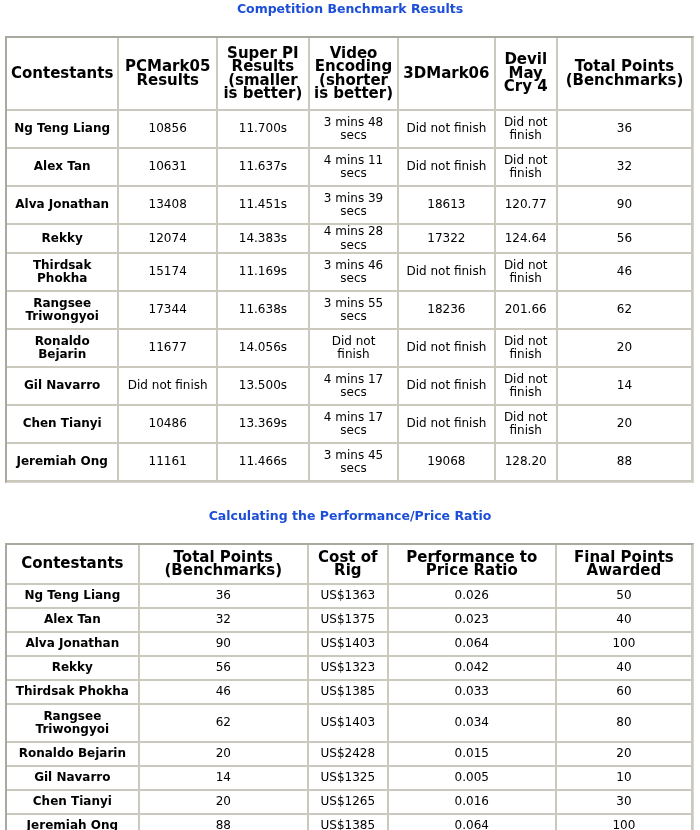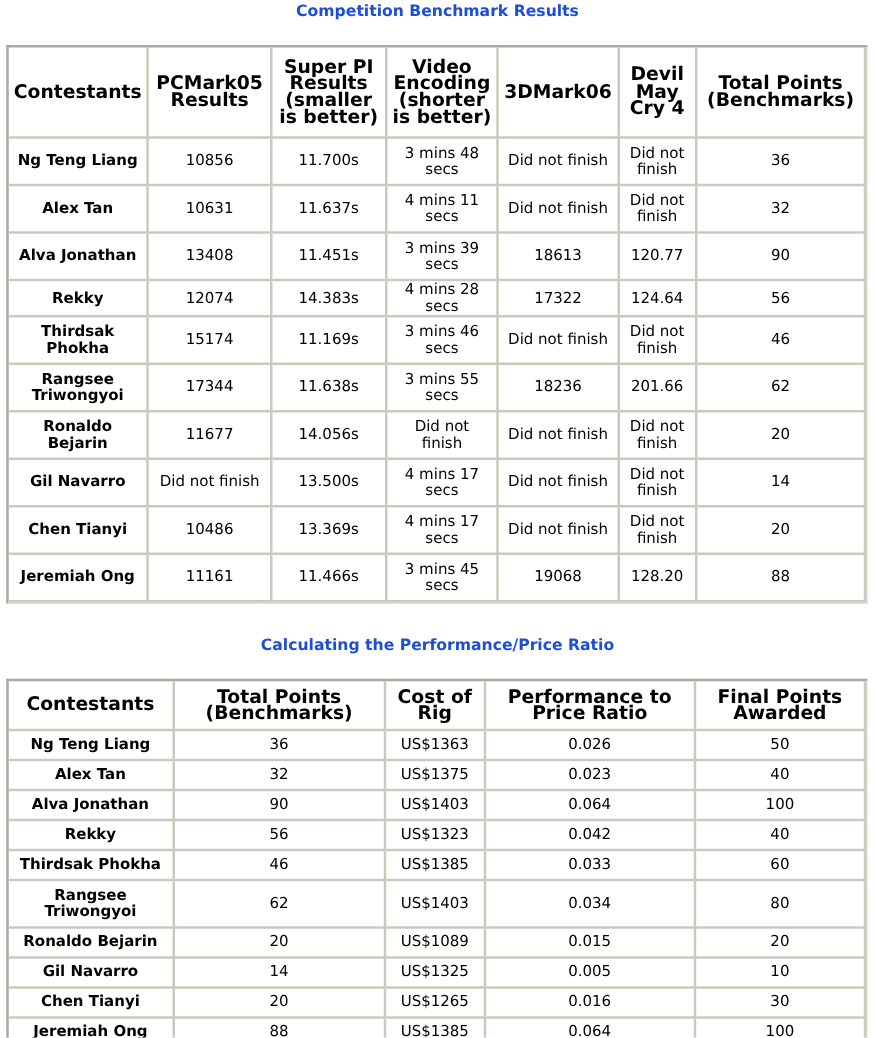--- a/index.html
+++ b/index.html
@@ -215,21 +215,21 @@
       <tr style="height: 38px;">
         <td class="name">Rangsee Triwongyoi</td>
         <td>62</td>
         <td>US$1403</td>
         <td>0.034</td>
         <td>80</td>
       </tr>
       <tr style="height: 24px;">
         <td class="name">Ronaldo Bejarin</td>
         <td>20</td>
-        <td>US$1089</td>
+        <td>US$2428</td>
         <td>0.015</td>
         <td>20</td>
       </tr>
       <tr style="height: 24px;">
         <td class="name">Gil Navarro</td>
         <td>14</td>
         <td>US$1325</td>
         <td>0.005</td>
         <td>10</td>
       </tr>

